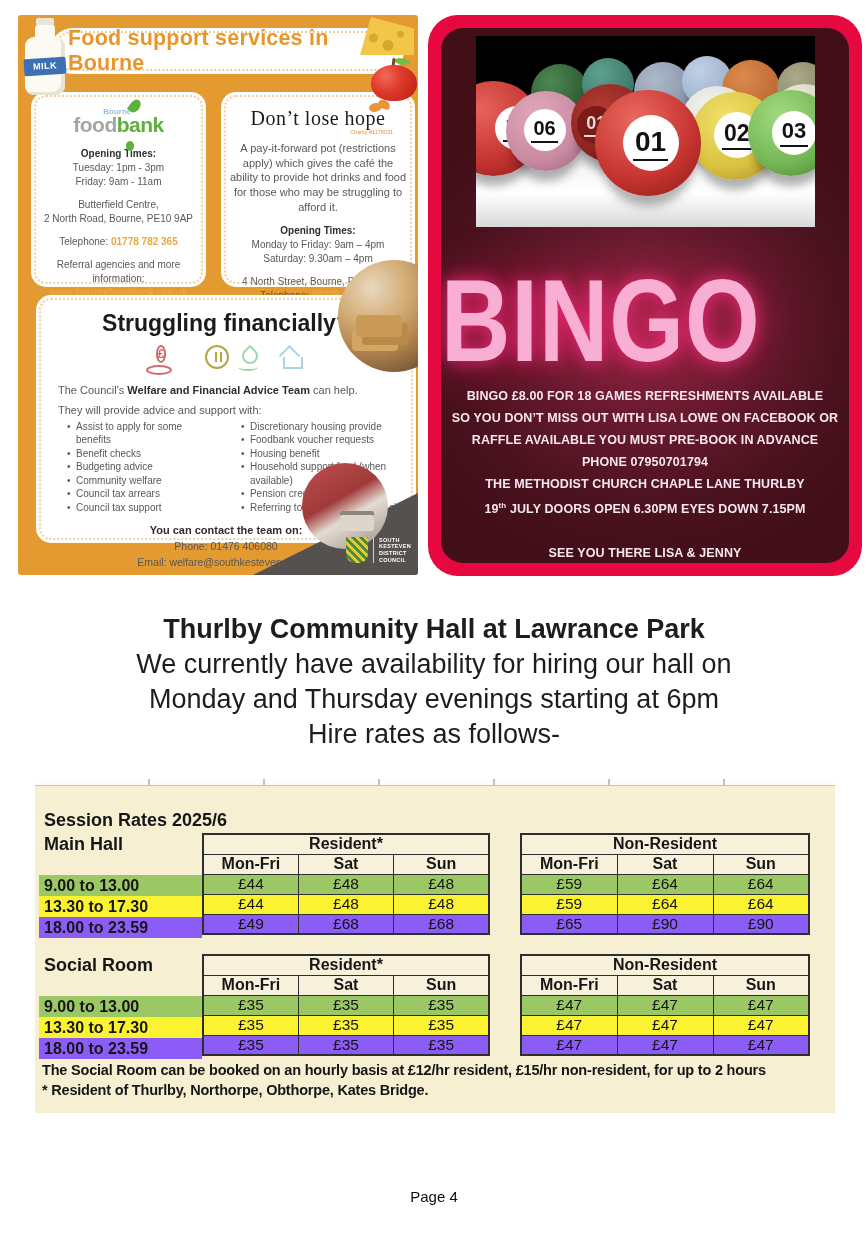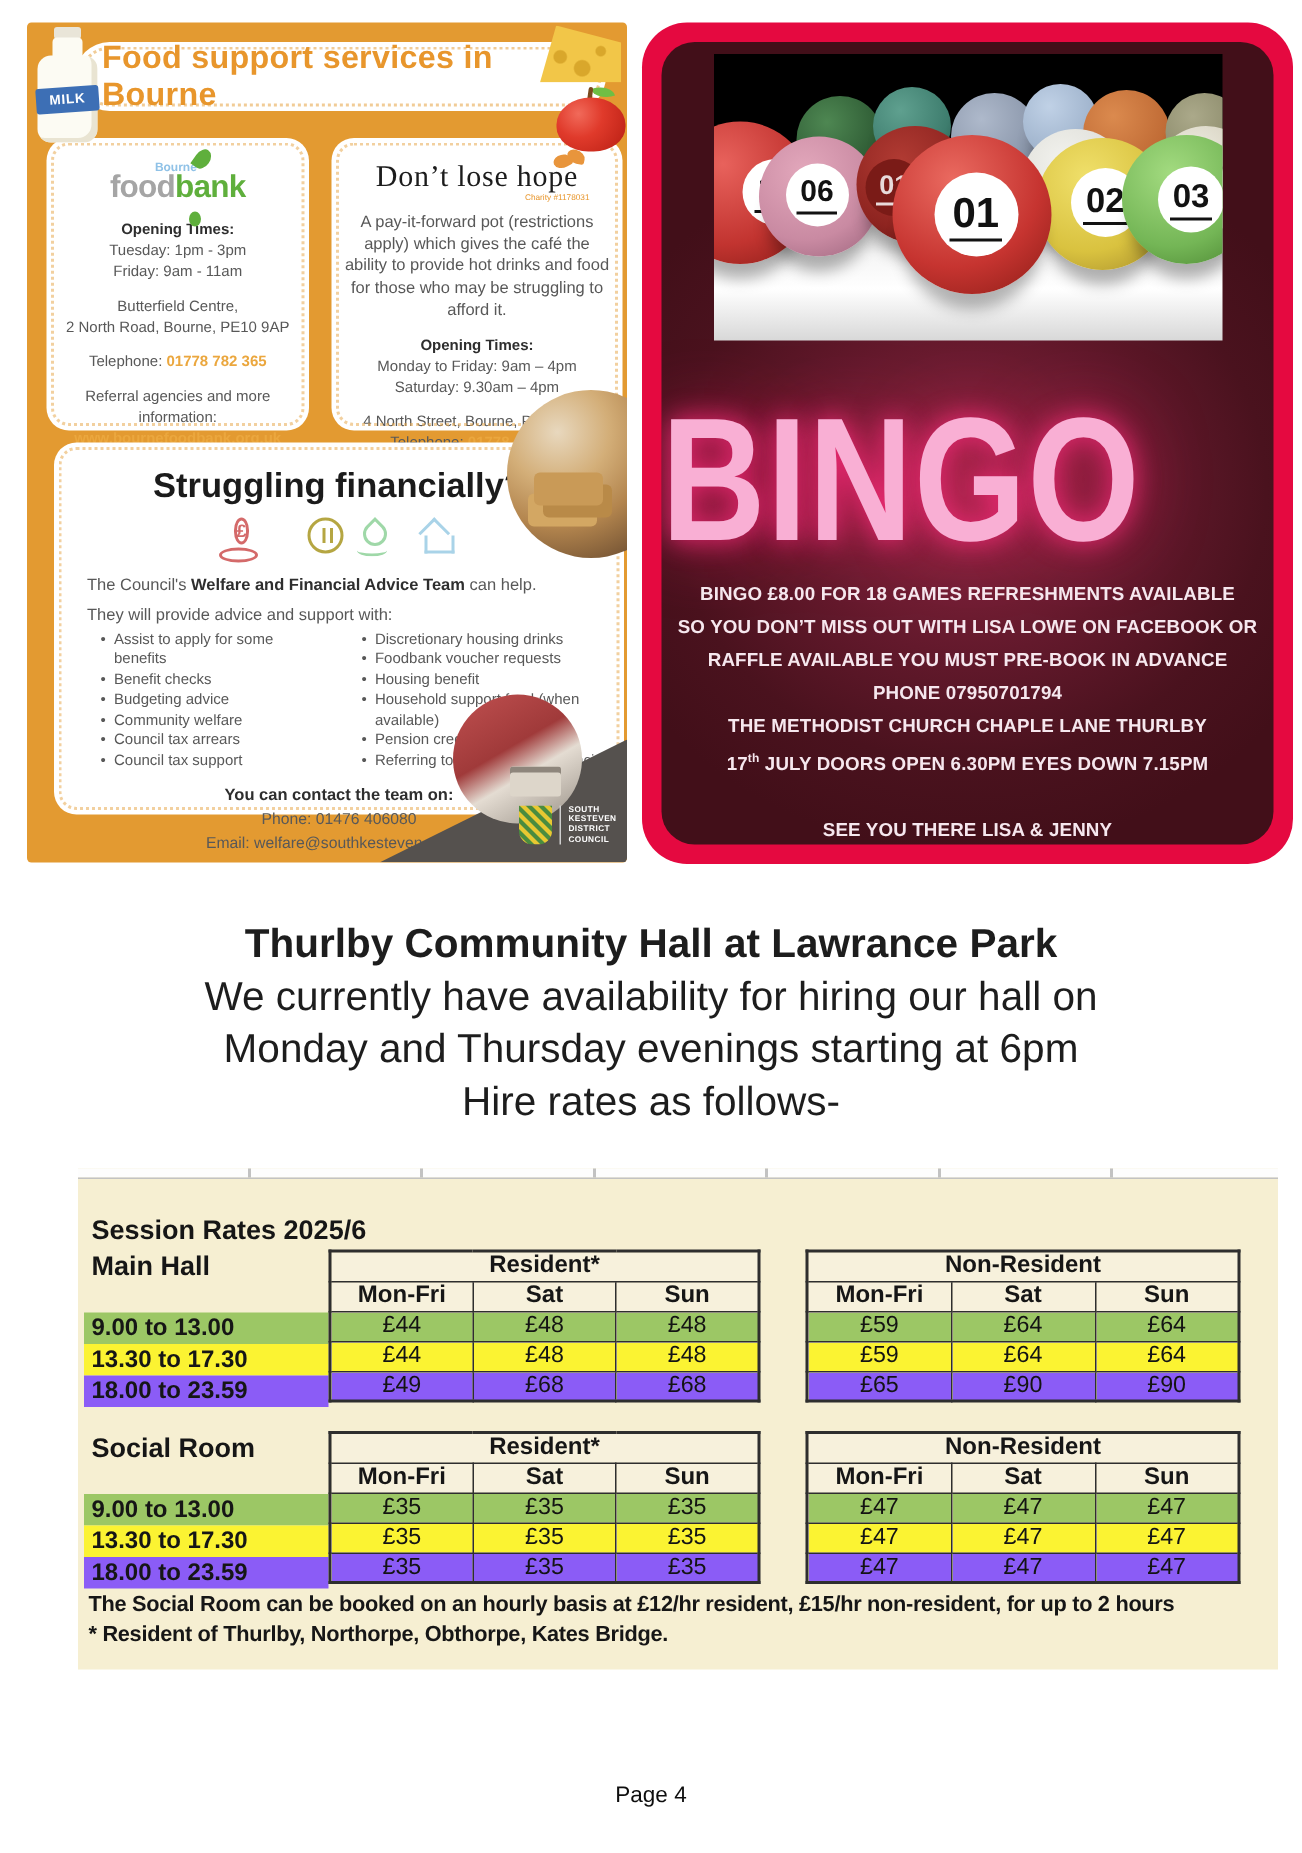--- a/index.html
+++ b/index.html
@@ -103,21 +103,21 @@
     text-shadow:0 0 16px rgba(255,46,126,.9), 0 0 42px rgba(233,30,99,.7); }
   .bingo-info { position:absolute; left:0; top:357px; width:100%; text-align:center; color:#F6E7EE; font-weight:bold; font-size:12.5px; line-height:22px; letter-spacing:.1px; }
   .bingo-info sup { font-size:8px; }
   .bingo-closing { margin-top:22px; }
 
   
   .hall-heading { position:absolute; left:0; top:612px; width:100%; text-align:center; color:#1d1d1d; font-size:27px; line-height:35px; }
   .hall-heading .t { font-weight:bold; }
 
   
-  .rates { position:absolute; left:35px; top:779px; width:800px; height:334px; background:#F6EFD2; color:#161616;margin-left:17px; }
+  .rates { position:absolute; left:35px; top:779px; width:800px; height:334px; background:#F6EFD2; color:#161616; }
   .grid-strip { position:absolute; left:0; top:0; width:100%; height:7px; border-bottom:1px solid #c2c2c2;
     background:repeating-linear-gradient(90deg, #fdfdfd 0 113px, #c2c2c2 113px 115px); }
   .rates-title { position:absolute; left:9px; top:31px; font-size:18px; font-weight:bold; }
   .sec-name { position:absolute; left:9px; font-size:18px; font-weight:bold; }
   .time-band { position:absolute; left:4px; width:163px; height:21px; font-weight:bold; font-size:16px; line-height:21px; padding-left:5px; }
   .bg-green { background:#9CC765; } .bg-yellow { background:#FBF332; } .bg-salmon { background:#8b5cf6; }
   table.rate-table { position:absolute; border-collapse:collapse; table-layout:fixed; width:288px; border:2px solid #2e2e2e; }
   table.rate-table th, table.rate-table td { border:1px solid #2e2e2e; height:20px; text-align:center; padding:0; overflow:hidden; }
   table.rate-table th { background:#F7F1DC; font-size:16px; font-weight:bold; }
   table.rate-table td { font-size:15.5px; color:#141414; }
@@ -198,21 +198,21 @@
     <div class="adv-cols">
       <ul class="adv-col left">
         <li>Assist to apply for some benefits</li>
         <li>Benefit checks</li>
         <li>Budgeting advice</li>
         <li>Community welfare</li>
         <li>Council tax arrears</li>
         <li>Council tax support</li>
       </ul>
       <ul class="adv-col right">
-        <li>Discretionary housing drinks</li>
+        <li>Discretionary housing provide</li>
         <li>Foodbank voucher requests</li>
         <li>Housing benefit</li>
         <li>Household support fund (when available)</li>
         <li>Pension credit</li>
         <li>Referring to other support agencies</li>
       </ul>
     </div>
     <div class="adv-contact">
       <div class="b head">You can contact the team on:</div>
       <div>Phone: 01476 406080</div>
@@ -291,21 +291,21 @@
     <div class="bingo-word-wrap">
       <span class="bingo-word">BINGO</span>
     </div>
 
     <div class="bingo-info">
       <div>BINGO £8.00 FOR 18 GAMES REFRESHMENTS AVAILABLE</div>
       <div>SO YOU DON’T MISS OUT WITH LISA LOWE ON FACEBOOK OR</div>
       <div>RAFFLE AVAILABLE YOU MUST PRE-BOOK IN ADVANCE</div>
       <div>PHONE 07950701794</div>
       <div>THE METHODIST CHURCH CHAPLE LANE THURLBY</div>
-      <div><span>17</span><sup>th</sup><span> JULY DOORS OPEN 6.30PM EYES DOWN 7.15PM</span></div>
+      <div><span>19</span><sup>th</sup><span> JULY DOORS OPEN 6.30PM EYES DOWN 7.15PM</span></div>
       <div class="bingo-closing">SEE YOU THERE LISA &amp; JENNY</div>
     </div>
   </div>
 </div>
 
 <div class="hall-heading">
   <div class="t">Thurlby Community Hall at Lawrance Park</div>
   <div>We currently have availability for hiring our hall on</div>
   <div>Monday and Thursday evenings starting at 6pm</div>
   <div>Hire rates as follows-</div>

